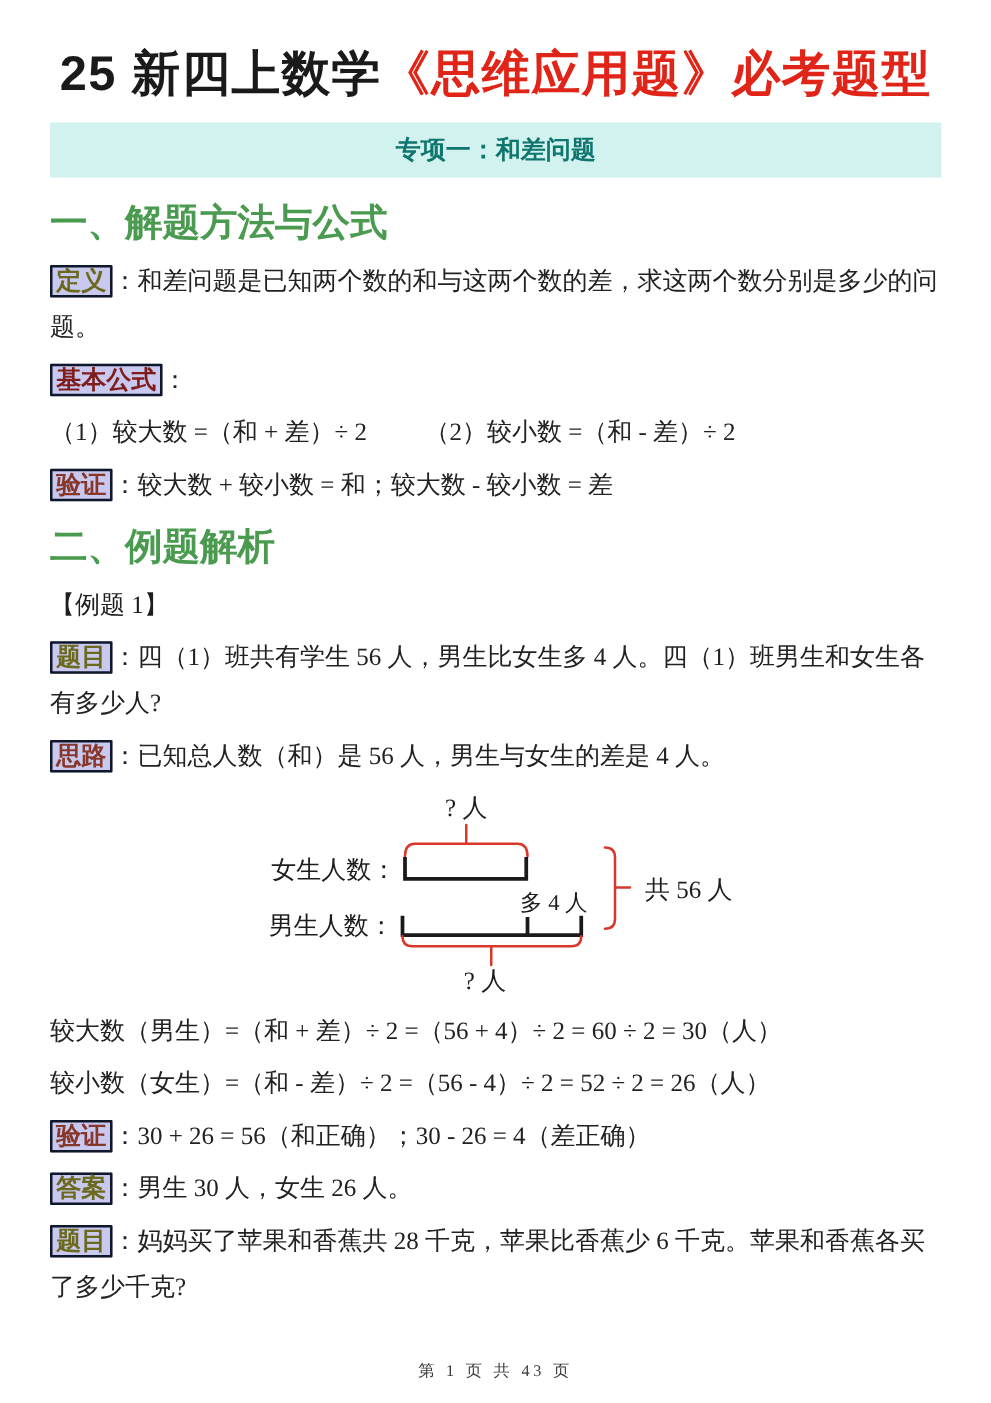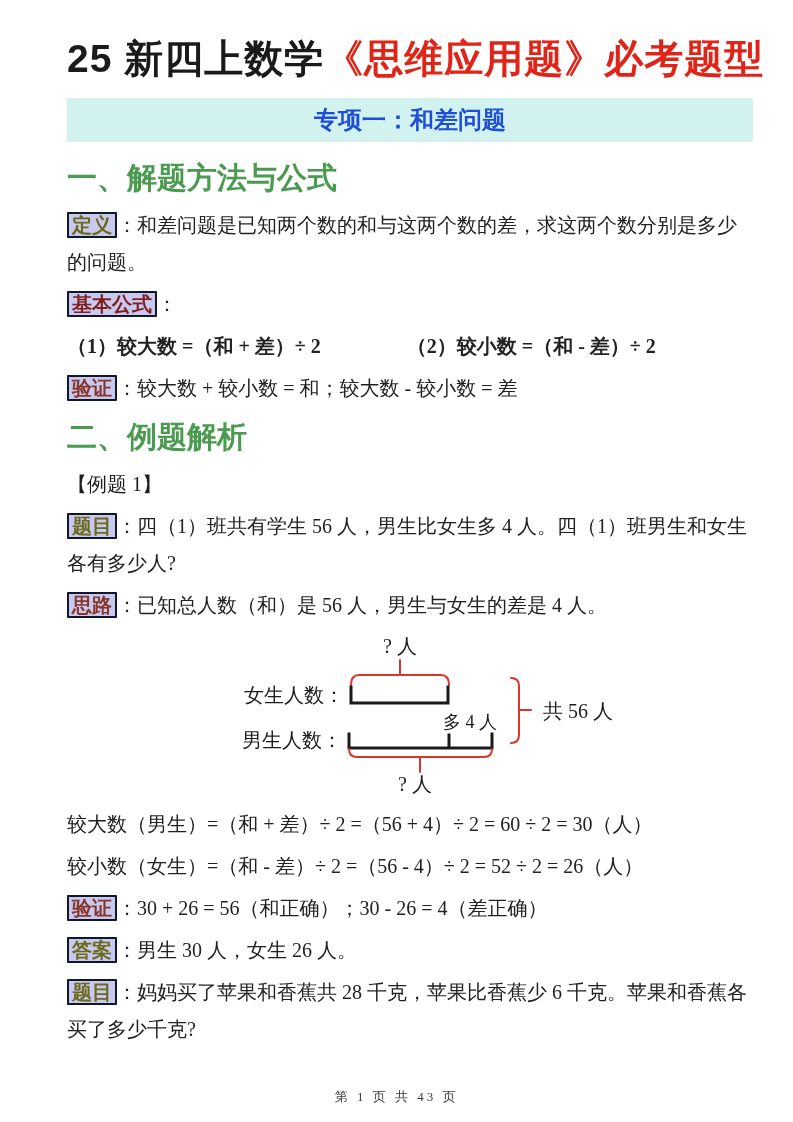--- a/index.html
+++ b/index.html
@@ -5,42 +5,42 @@
   html,body{margin:0;padding:0;background:#ffffff;}
   .page{
     position:relative;
     width:793px;height:1122px;
     margin:0 auto;
     background:#ffffff;
     overflow:hidden;
     font-family:"Liberation Serif","DejaVu Serif",serif;
     color:#222222;
   }
-  .content{padding:26px 40px 0 40px;margin-left:27px;}
+  .content{padding:26px 40px 0 40px;}
   
   .doc-title{
     margin:6px 0 12px 0;
     text-align:center;
     font-family:"Liberation Sans","DejaVu Sans",sans-serif;
     font-size:39px;
     font-weight:900;
     letter-spacing:1px;
     color:#1a1a1a;
     white-space:nowrap;
   }
   .doc-title .red{color:#e02417;}
   
   .banner{
     background:#d2f2ef;
     height:44px;
     line-height:44px;
     text-align:center;
-    font-size:24px;
+    font-size:20px;
     font-weight:700;
-    color:#1d4ed8;
+    color:#0f766e;
     margin-bottom:16px;
   }
   
   .green-heading{
     font-size:30px;
     font-weight:700;
     color:#4a9b4f;
     margin:10px 0 8px 0;
   }
   
@@ -58,25 +58,24 @@
     padding:0 3px;
     font-weight:700;
     border-radius:1px;
   }
   .hl.olive{color:#6b6a1c;}
   .hl.maroon{color:#87372a;}
   .hl.dark{color:#7f1d1d;}
   
   .formula-row{
     display:flex;
-    gap:86px;
+    gap:46px;
     font-size:20px;
     line-height:37px;
     margin:5px 0;
-    font-weight:bold;
   }
   
   .diagram{margin:4px 0 2px 142px;}
   .dia-text{fill:#1d1d1d;font-family:"Liberation Serif","DejaVu Serif",serif;}
   .red-shape{stroke:#d9372b;stroke-width:2;fill:none;stroke-linecap:round;stroke-linejoin:round;}
   .black-shape{stroke:#1a1a1a;stroke-width:3;fill:none;stroke-linecap:square;}
   
   .footer{
     position:absolute;
     bottom:16px;left:0;right:0;

